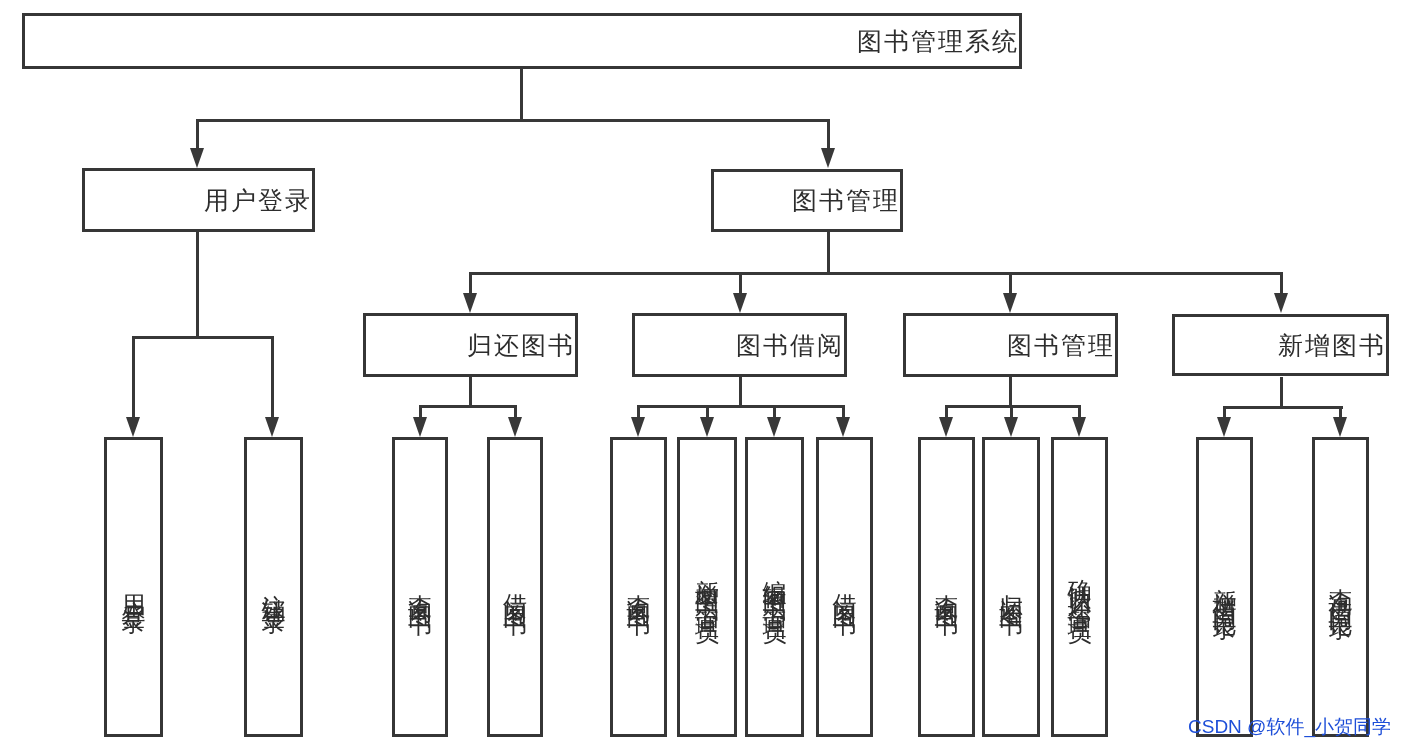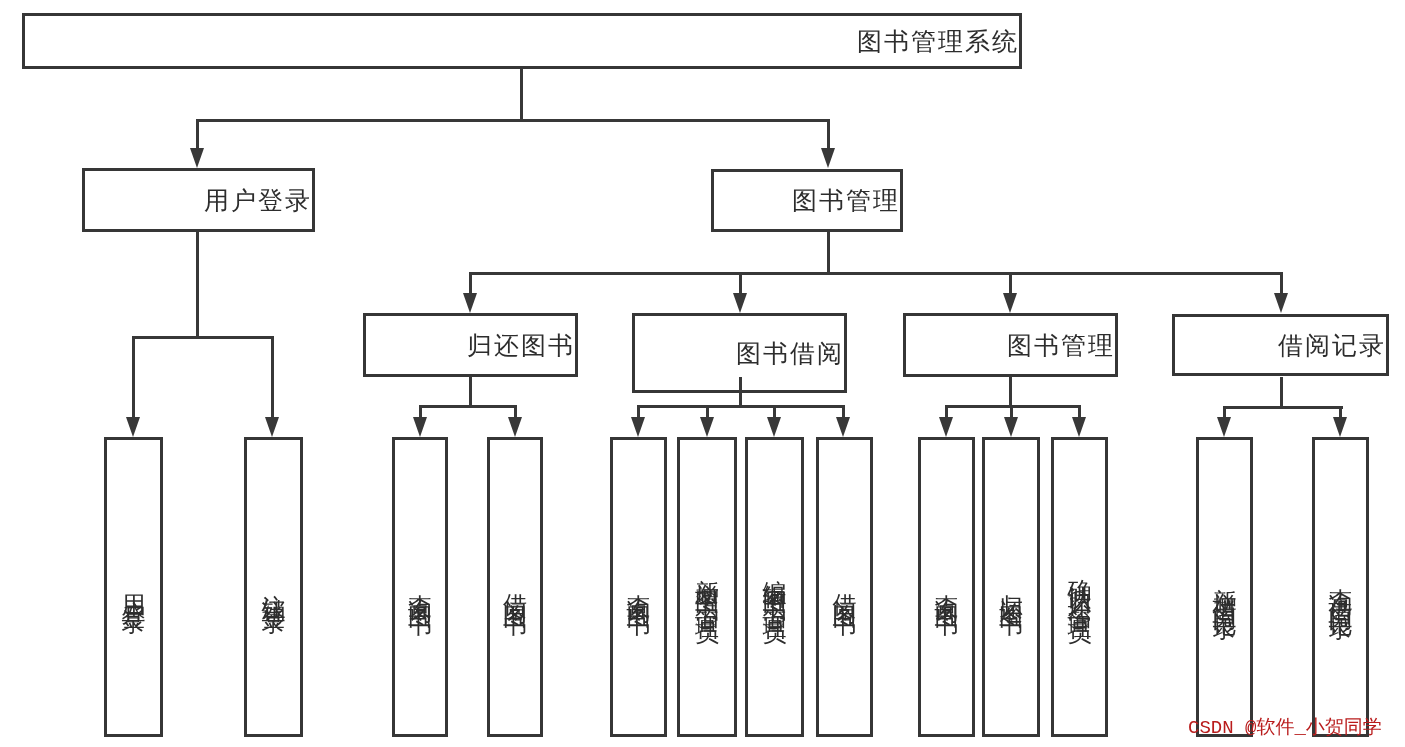--- a/index.html
+++ b/index.html
@@ -23,23 +23,22 @@
     font-size:24px;letter-spacing:6px;color:#2d2d2d;line-height:1;
   }
   .vline{position:absolute;width:3px;background:#383838;}
   .hline{position:absolute;height:3px;background:#383838;}
   .arrow{
     position:absolute;width:0;height:0;
     border-left:7px solid transparent;border-right:7px solid transparent;
     border-top:20px solid #383838;
   }
   #watermark{
-    position:absolute;left:1188px;top:714px;font-size:19px;color:#b91c1c;
+    position:absolute;left:1188px;top:714px;font-size:19px;color:#1d4ed8;
     white-space:nowrap;
-    font-family:Liberation Mono, monospace;
   }
 </style>
 </head>
 <body>
 
 <div id="stage">
 
   <div class="node" style="left:22px;top:13px;width:1000px;height:56px;">
     <span>图书管理系统</span>
   </div>
@@ -72,28 +71,28 @@
   <div class="vline" style="left:739px;top:272px;height:23px;"></div>
   <div class="arrow" style="left:733px;top:293px;"></div>
   <div class="vline" style="left:1009px;top:272px;height:23px;"></div>
   <div class="arrow" style="left:1003px;top:293px;"></div>
   <div class="vline" style="left:1280px;top:272px;height:23px;"></div>
   <div class="arrow" style="left:1274px;top:293px;"></div>
 
   <div class="node" style="left:363px;top:313px;width:215px;height:64px;">
     <span>归还图书</span>
   </div>
-  <div class="node" style="left:632px;top:313px;width:215px;height:80px;">
+  <div class="node" style="left:632px;top:313px;width:215px;height:64px;">
     <span>图书借阅</span>
   </div>
   <div class="node" style="left:903px;top:313px;width:215px;height:64px;">
     <span>图书管理</span>
   </div>
   <div class="node" style="left:1172px;top:314px;width:217px;height:62px;">
-    <span>借阅记录</span>
+    <span>新增图书</span>
   </div>
 
   <div class="vline" style="left:469px;top:377px;height:30px;"></div>
   <div class="hline" style="left:419px;top:405px;width:98px;"></div>
   <div class="vline" style="left:419px;top:405px;height:13px;"></div>
   <div class="arrow" style="left:413px;top:417px;"></div>
   <div class="vline" style="left:514px;top:405px;height:13px;"></div>
   <div class="arrow" style="left:508px;top:417px;"></div>
 
   <div class="vline" style="left:739px;top:377px;height:30px;"></div>

